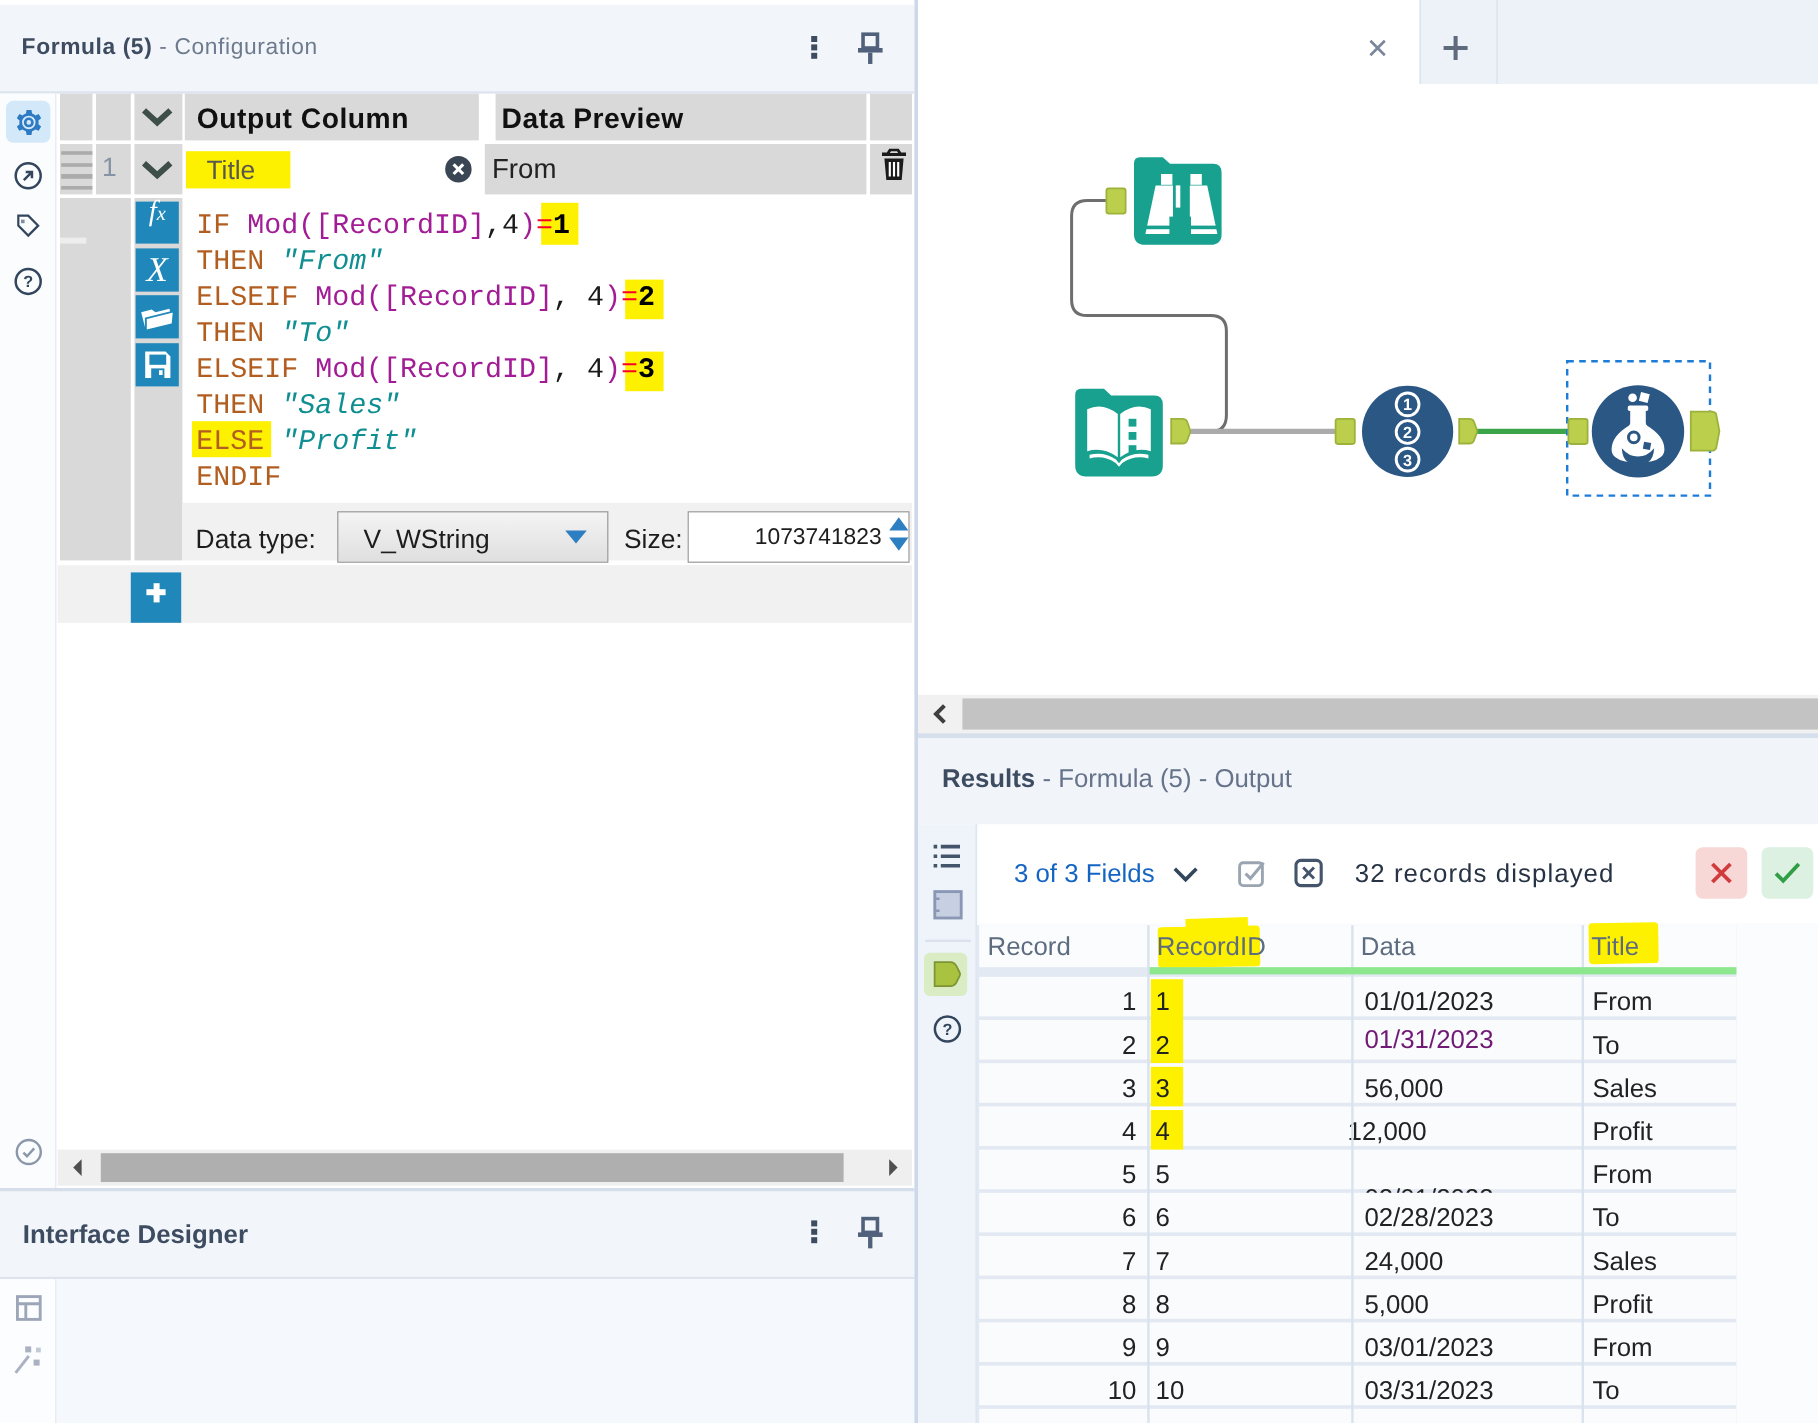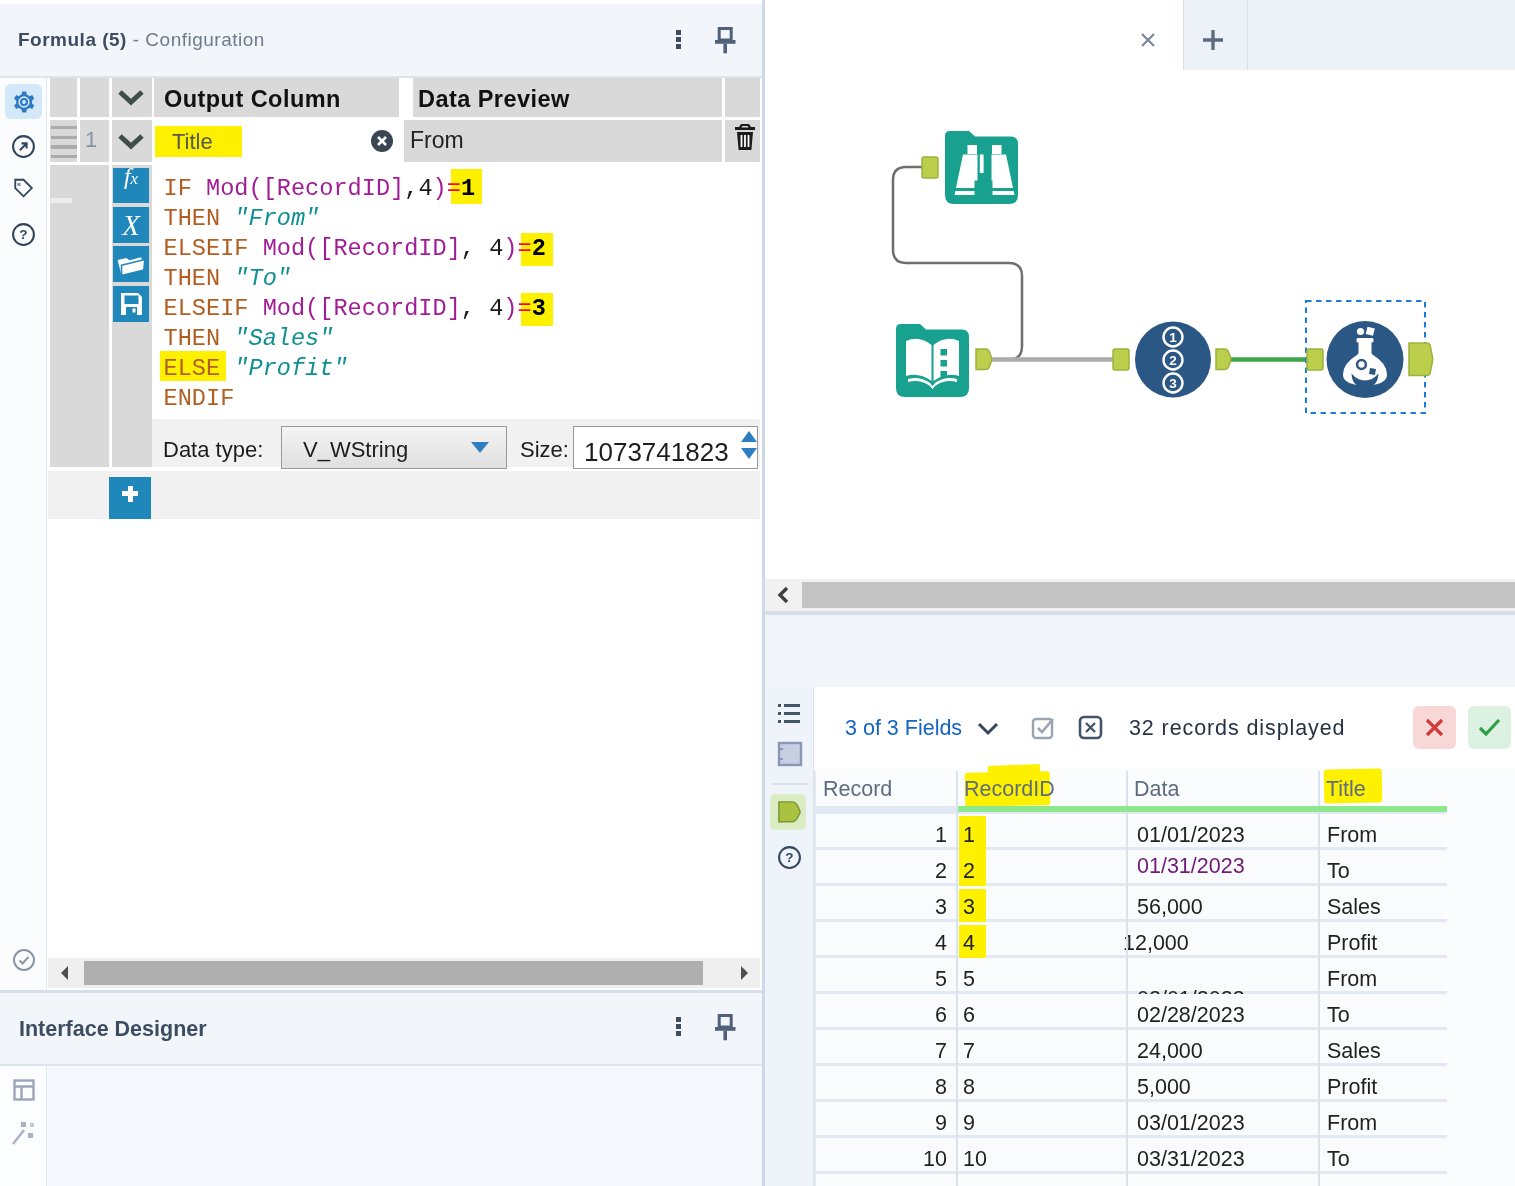--- a/index.html
+++ b/index.html
@@ -130,21 +130,21 @@
 <span style="color:#B25E20">ELSE</span> <span style="color:#0F8F92;font-style:italic">"Profit"</span>
 <span style="color:#B25E20">ENDIF</span></div>
 
     <div class="abs" style="left:152px;top:419px;width:608px;height:48px;background:#F1F1F1;"></div>
     <div class="abs" style="left:163px;top:437px;font-size:22px;color:#1d1d1d;">Data type:</div>
     <div class="abs" style="left:281px;top:426px;width:226px;height:43px;background:linear-gradient(#F4F4F4,#DFDFDF);border:1px solid #999;"></div>
     <div class="abs" style="left:303px;top:437px;font-size:22px;color:#1d1d1d;">V_WString</div>
     <div class="abs" style="left:471px;top:442px;width:0;height:0;border-left:9px solid transparent;border-right:9px solid transparent;border-top:11px solid #2E7FC2;"></div>
     <div class="abs" style="left:520px;top:437px;font-size:22px;color:#1d1d1d;">Size:</div>
     <div class="abs" style="left:573px;top:426px;width:185px;height:43px;background:#fff;border:1px solid #999;"></div>
-    <div class="abs" style="left:584px;top:437px;font-size:26px;color:#1d1d1d;">1073741823</div>
+    <div class="abs" style="left:629px;top:437px;font-size:19px;color:#1d1d1d;">1073741823</div>
     <div class="abs" style="left:741px;top:431px;width:0;height:0;border-left:8px solid transparent;border-right:8px solid transparent;border-bottom:11px solid #2E7FC2;"></div>
     <div class="abs" style="left:741px;top:448px;width:0;height:0;border-left:8px solid transparent;border-right:8px solid transparent;border-top:11px solid #2E7FC2;"></div>
 
     <div class="abs" style="left:48px;top:471px;width:712px;height:48px;background:#F1F1F1;"></div>
     <div class="abs" style="left:109px;top:477px;width:42px;height:42px;background:#1F87B9;"></div>
     <div class="abs" style="left:122px;top:491px;width:16px;height:5px;background:#fff;"></div>
     <div class="abs" style="left:127.5px;top:485.5px;width:5px;height:16px;background:#fff;"></div>
 
     <div class="abs" style="left:48px;top:958px;width:712px;height:30px;background:#EFEFEF;"></div>
     <div class="abs" style="left:84px;top:961px;width:619px;height:24px;background:#AFAFAF;"></div>
@@ -253,20 +253,21 @@
   <div class="abs" style="left:765px;top:579px;width:750px;height:32px;background:#F1F1F1;"></div>
   <div class="abs" style="left:802px;top:582px;width:713px;height:26px;background:#C3C3C3;"></div>
   <svg class="abs" style="left:774px;top:586px;" width="20" height="18" viewBox="0 0 20 18">
       <path d="M13 2 L6 9 L13 16" fill="none" stroke="#3F3F3F" stroke-width="3.4"></path>
     </svg>
 
   <div class="abs" style="left:765px;top:611px;width:750px;height:4px;background:#D6DFEC;"></div>
 
   <div class="abs" style="left:765px;top:615px;width:750px;height:571px;background:#FBFCFE;"></div>
   <div class="abs" style="left:765px;top:615px;width:750px;height:72px;background:#F1F5FA;"></div>
+  <div class="abs" style="left:785px;top:637px;font-size:21.5px;color:#3E4C61;"><b>Results</b> <span style="color:#66738A;">- Formula (5) - Output</span></div>
 
   <div class="abs" style="left:765px;top:687px;width:49px;height:499px;background:#EFF3FA;border-right:1px solid #D9E1ED;"></div>
   <svg class="abs" style="left:776px;top:701px;" width="27" height="27" viewBox="0 0 27 27">
     <path d="M8 4.5 h16 M8 12.5 h16 M8 20.5 h16" stroke="#44546B" stroke-width="3"></path>
     <path d="M2 4.5 h3 M2 12.5 h3 M2 20.5 h3" stroke="#44546B" stroke-width="3"></path>
   </svg>
   <svg class="abs" style="left:777px;top:741px;" width="26" height="26" viewBox="0 0 26 26">
     <rect x="2" y="2" width="22" height="22" fill="#C6D0E2" stroke="#8A98B5" stroke-width="2.4"></rect>
     <path d="M2 8 h4 M2 18 h4" stroke="#8A98B5" stroke-width="2"></path>
   </svg>

